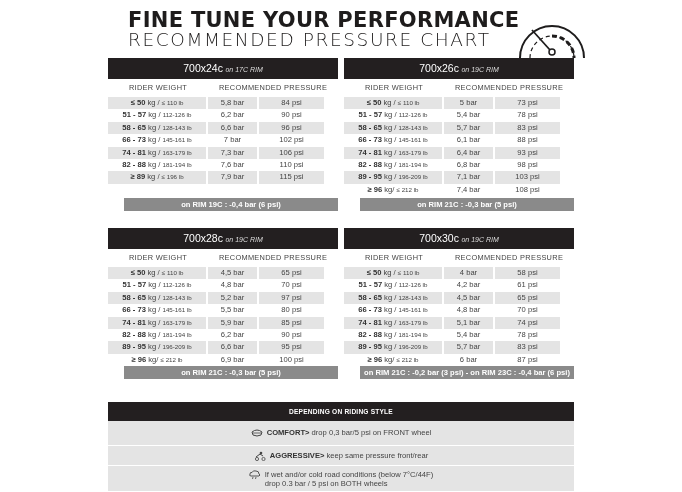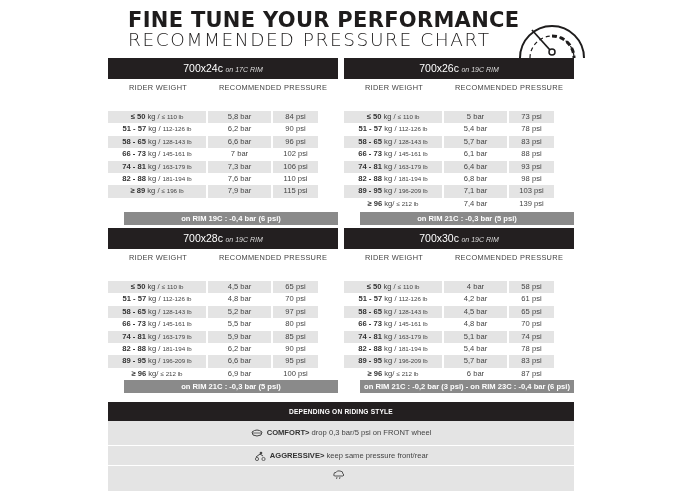--- a/index.html
+++ b/index.html
@@ -8,32 +8,32 @@
 
   .header { position: absolute; left: 108px; top: 6px; width: 470px; height: 46px; margin-left: 16px; }
   .title1 { position: absolute; left: 4px; top: 2px; font-family: "DejaVu Sans", sans-serif; font-weight: 900; font-size: 21px; letter-spacing: 0.3px; color: #1e1c1c; line-height: 24px; }
   .title2 { position: absolute; left: 4px; top: 24px; font-family: "DejaVu Sans", sans-serif; font-weight: 300; font-size: 18.5px; letter-spacing: 1.6px; color: #1e1c1c; line-height: 20px; }
   .gauge { position: absolute; left: 388px; top: 2px; width: 80px; height: 52px; }
 
   .tbl { position: absolute; width: 230px; }
   .tbl .thead { height: 21px; background: #231f20; color: #fff; text-align: center; font-size: 9px; line-height: 21px; }
   .tbl .thead .size { font-weight: 400; font-size: 10.5px; }
   .tbl .thead .rim { font-style: italic; font-size: 7px; color: #ddd; }
-  .tbl .cols { height: 32px; display: flex; font-size: 7.4px; color: #444; letter-spacing: 0.3px; line-height: 18px; }
+  .tbl .cols { height: 18px; display: flex; font-size: 7.4px; color: #444; letter-spacing: 0.3px; line-height: 18px; }
   .tbl .cols .c1 { width: 100px; text-align: center; }
   .tbl .cols .c2 { width: 130px; text-align: center; }
   .tbl .row { display: flex; height: 12.4px; line-height: 12.4px; font-size: 7.6px; color: #444; }
   .tbl .row > div { text-align: center; border-right: 2px solid #fff; }
   .tbl .row > div:last-child { border-right: none; }
   .tbl .row.shade > div { background: #e4e4e4; }
   .tbl .row .w { width: 100px; }
   .tbl .row .w b { font-weight: 800; color: #333; }
   .tbl .row .w .lb { font-size: 6.2px; }
-  .tbl .row .b { width: 65px; }
-  .tbl .row .p { width: 45px; }
+  .tbl .row .b { width: 51px; }
+  .tbl .row .p { width: 65px; }
   .tbl .foot { height: 13px; line-height: 13px; background: #8a8a8a; color: #fff; font-weight: 700; font-size: 7.6px; text-align: center; margin-left: 16px; }
 
   .style-box { position: absolute; left: 108px; top: 402px; width: 466px; }
   .style-head { height: 19px; background: #231f20; color: #fff; font-weight: 700; font-size: 6.6px; text-align: center; line-height: 19px; letter-spacing: 0.2px; }
   .style-row { background: #e4e4e4; border-bottom: 1.5px solid #fff; text-align: center; font-size: 7.6px; color: #444; display: flex; justify-content: center; align-items: center; }
   .style-row b { font-weight: 800; color: #333; }
   .style-row .ico { display: inline-block; width: 12px; height: 10px; margin-right: 4px; vertical-align: middle; }
   .r1 { height: 25px; }
   .r2 { height: 20px; }
   .r3 { height: 26px; text-align: left; }
@@ -143,21 +143,21 @@
       <div class="p">98 psi</div>
     </div>
   <div class="row shade">
       <div class="w"><b>89 - 95</b> kg / <span class="lb">196-209 lb</span></div>
       <div class="b">7,1 bar</div>
       <div class="p">103 psi</div>
     </div>
   <div class="row">
       <div class="w"><b>≥ 96</b> kg/ <span class="lb">≤ 212 lb</span></div>
       <div class="b">7,4 bar</div>
-      <div class="p">139 psi</div>
+      <div class="p">108 psi</div>
     </div>
   <div style="height:2px;"></div>
   <div class="foot">on RIM 21C : -0,3 bar (5 psi)</div>
 </div>
 
 <div class="tbl" style="left:108px; top:228px; width:230px;">
   <div class="thead">
     <span class="size">700x28c</span>
     <span class="rim">on 19C RIM</span>
   </div>
@@ -279,14 +279,18 @@
           <circle cx="9.5" cy="8" r="1.6" fill="none" stroke="#444" stroke-width="0.8"></circle>
         </svg><b>AGGRESSIVE&gt;</b><span> keep same pressure front/rear</span>
     </span>
   </div>
   <div class="style-row r3">
     <svg class="ico" style="align-self:flex-start; margin-top:4px;" viewBox="0 0 12 10">
         <path d="M2 6 Q0 6 1 4 Q1 2 3 2.5 Q4 0 7 1 Q10 1 10 4 Q12 5 10 6 Z" fill="none" stroke="#444" stroke-width="0.9"></path>
         <line x1="4" y1="7" x2="3.5" y2="9" stroke="#444" stroke-width="0.8"></line>
         <line x1="7" y1="7" x2="6.5" y2="9" stroke="#444" stroke-width="0.8"></line>
       </svg>
+    <div class="txt">
+      <div>If wet and/or cold road conditions (below 7°C/44F)</div>
+      <div>drop 0.3 bar / 5 psi on BOTH wheels</div>
+    </div>
   </div>
 </div>
 
 </body></html>

